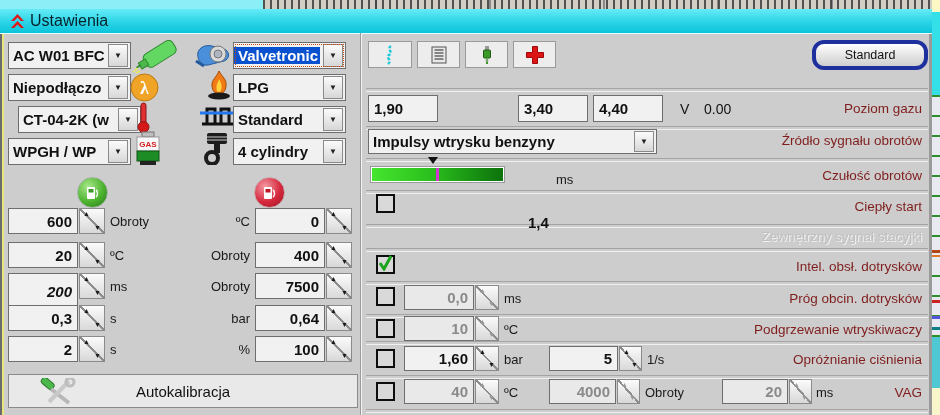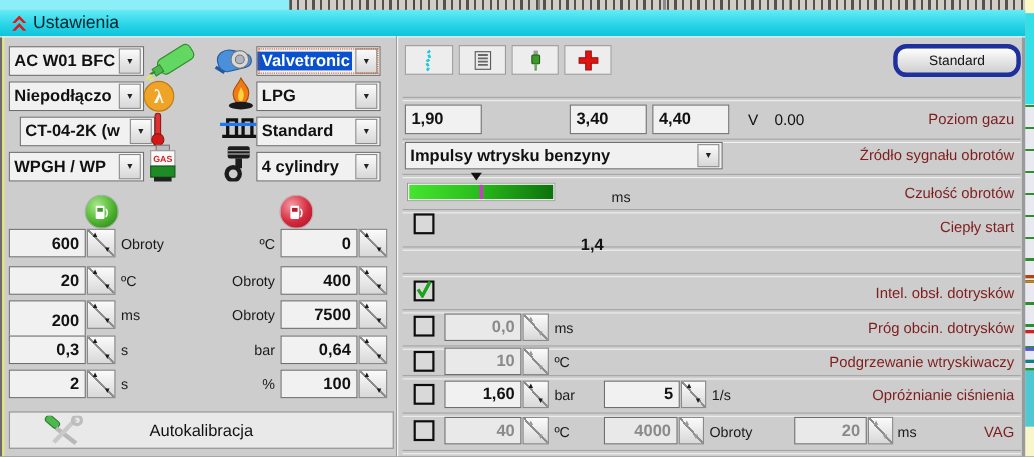--- a/index.html
+++ b/index.html
@@ -213,21 +213,21 @@
   <div class="field num" style="left:8px;top:242px;width:70px;height:26px;">
       <span>20</span>
     </div>
   <div class="spinbtn" style="left:79px;top:242px;width:26px;height:26px;">
       <span class="diag"></span>
       <span class="up">▲</span>
       <span class="dn">▼</span>
     </div>
   <div class="unit" style="left:110px;top:248px;">ºC</div>
 
-  <div class="field num" style="left:8px;top:273px;width:70px;height:37px;">
+  <div class="field num" style="left:8px;top:273px;width:70px;height:37px;font-style:italic;">
       <span>200</span>
     </div>
   <div class="spinbtn" style="left:79px;top:273px;width:26px;height:26px;">
       <span class="diag"></span>
       <span class="up">▲</span>
       <span class="dn">▼</span>
     </div>
   <div class="unit" style="left:110px;top:279px;">ms</div>
 
   <div class="field num" style="left:8px;top:305px;width:70px;height:26px;text-align:right;">
@@ -375,20 +375,21 @@
         <div class="slider-tick" style="left:49%;"></div>
       </div>
   </div>
   <div class="bignum" style="left:528px;top:170px;margin-top:44px;">1,4</div>
   <div class="unit" style="left:556px;top:172px;">ms</div>
   <div class="rlabel" style="top:168px;">Czułość obrotów</div>
 
   <div class="cb" style="left:376px;top:194px;"></div>
   <div class="rlabel" style="top:199px;">Ciepły start</div>
 
+  <div class="rlabel dis" style="top:229px;">Zewnętrzny sygnał stacyjki</div>
 
   <div class="cb" style="left:376px;top:255px;">
     <svg width="17" height="17" viewBox="0 0 17 17" style="position:absolute;left:-1px;top:-3px;">
       <path d="M3 9 l4 6 L14 2" stroke="#1ca31c" stroke-width="3" fill="none"></path>
     </svg>
   </div>
   <div class="rlabel" style="top:259px;">Intel. obsł. dotrysków</div>
 
   <div class="cb" style="left:376px;top:287px;"></div>
   <div class="field num dis" style="left:404px;top:285px;width:70px;height:25px;">

